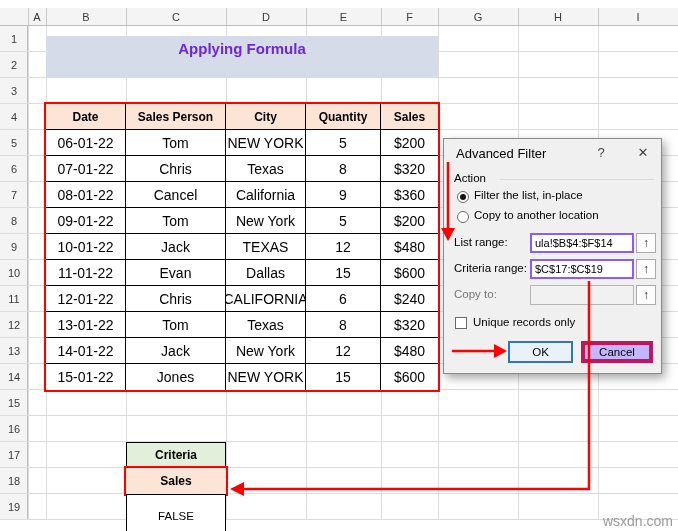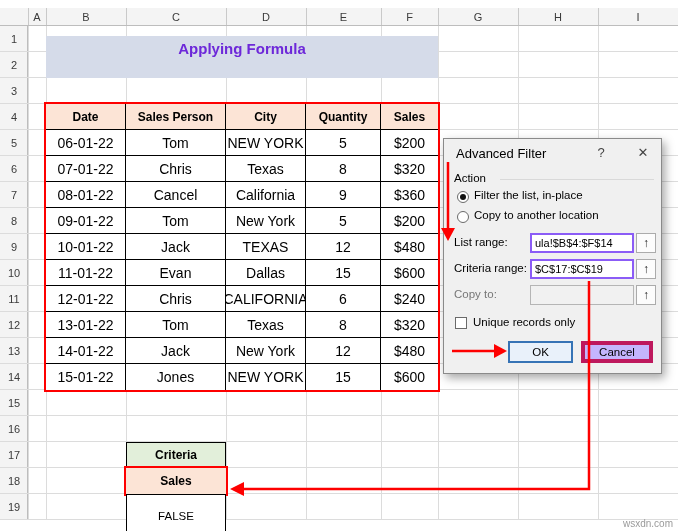--- a/index.html
+++ b/index.html
@@ -84,21 +84,21 @@
             font-size:12px; font-weight:bold; color:#222; }
   #chk-box { position:absolute; left:11px; top:178px; width:12px; height:12px;
              background:#fff; border:1px solid #6a6a6a; }
   .btn { position:absolute; top:202px; height:22px; display:flex; align-items:center;
          justify-content:center; font-size:11.5px; background:#c4b5fd; border:4px solid #be185d; }
   #ok-btn { left:64px; width:65px; background:#e9f1fa; border:2px solid #3673b5; }
   #cancel-btn { left:137px; width:72px; }
 
   #arrows { position:absolute; left:0; top:0; width:678px; height:531px;
             z-index:10; pointer-events:none; }
-  #watermark { position:absolute; right:5px; bottom:2px; font-size:10px; color:#9a9a9a; }
+  #watermark { position:absolute; right:5px; bottom:2px; font-size:14px; color:#9a9a9a; }
 </style>
 </head>
 <body>
 
 <div id="screen">
 
   <div id="col-strip">
     <div class="ch" style="left:28px;width:18px">A</div>
     <div class="ch" style="left:46px;width:80px">B</div>
     <div class="ch" style="left:126px;width:100px">C</div>

